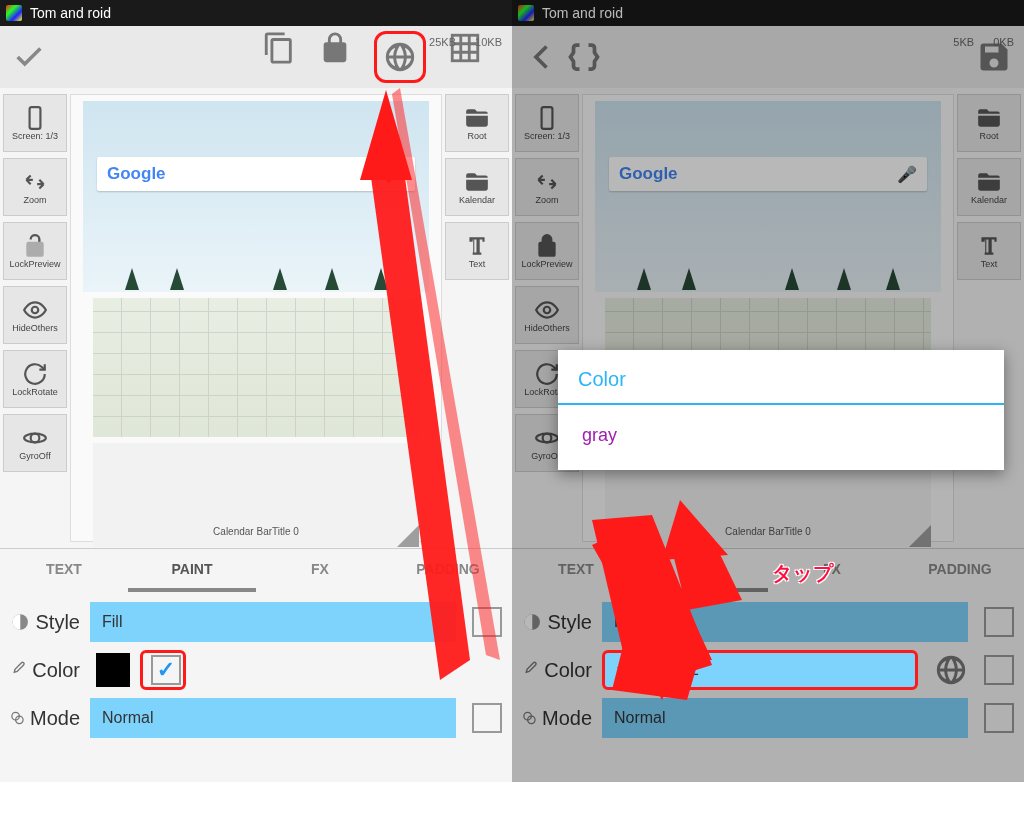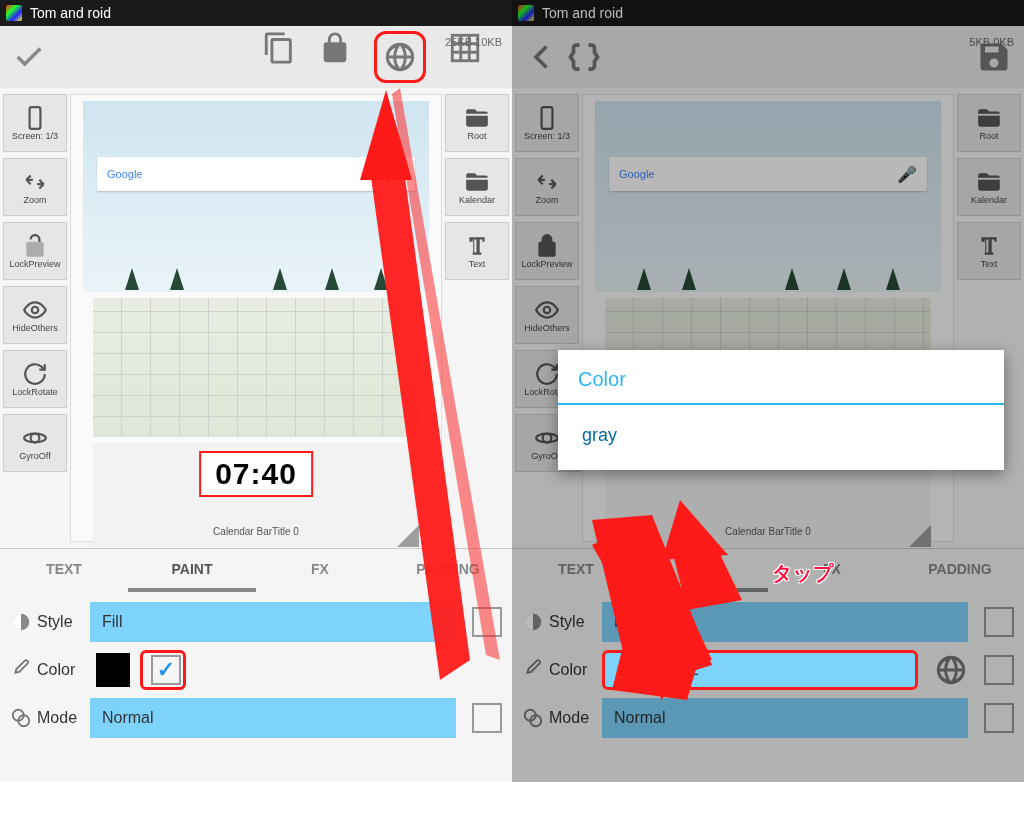--- a/index.html
+++ b/index.html
@@ -2,70 +2,70 @@
 <html><head>
 <meta charset="utf-8">
 <style>
   * { box-sizing: border-box; margin: 0; padding: 0; font-family: Arial, sans-serif; }
   body { width: 1024px; height: 827px; background: #fff; display: flex; position: relative; }
   .panel { width: 512px; height: 782px; position: relative; background: #f5f5f5; overflow: hidden; }
   .panel.dim::after { content:""; position:absolute; inset:0; background: rgba(0,0,0,0.28); pointer-events:none; }
   .titlebar { height: 26px; background: #1a1a1a; color: #fff; display: flex; align-items:center; padding: 0 6px; font-size: 14px; }
   .titlebar .app-icon { width: 16px; height: 16px; margin-right: 8px; background: linear-gradient(135deg,#f22,#2f2,#22f,#ff2); border-radius:2px;}
   .stats { position:absolute; top: 36px; right: 10px; color:#666; font-size:11px; }
-  .stats span { margin-left: 0; }
+  .stats span { margin-left: 16px; }
   .toolbar { height: 62px; background: #e9e9e9; display:flex; align-items:center; padding: 0 12px; }
   .tool .check { width:34px; height:34px; color:#888; }
   .tool-group { display:flex; gap:22px; margin-left:auto; margin-right:18px;}
   .tool-icon { width:34px; height:34px; display:flex; align-items:center; justify-content:center; color:#777; cursor:pointer;}
   .globe-hl { border:3px solid #ff1a1a; border-radius:12px; padding:6px;}
   .workspace { position:relative; display:flex; height: 460px; }
   .sidebar { width: 70px; padding: 6px 3px; display:flex; flex-direction:column; gap:6px; }
   .sb-item { background:#e6e6e6; border:1px solid #ccc; height:58px; display:flex; flex-direction:column; align-items:center; justify-content:center; font-size:9px; color:#444; cursor:pointer; text-align:center;}
   .sb-item svg,.sb-item .ic{height:26px;}
   .sidebar.right { width:70px; margin-left:auto; }
   .canvas { flex:1; margin: 6px 0; background:#fafafa; border:1px solid #ddd; position:relative; }
   .phone { position:absolute; left:12px; right:12px; top:6px; bottom:6px; }
   .wall { height:44%; background: linear-gradient(#cfe5f0,#eaf4f9); position:relative; overflow:hidden;}
   .wall .tree{position:absolute; bottom:2px; width:0;height:0;border-left:7px solid transparent;border-right:7px solid transparent;border-bottom:22px solid #274a36;}
   .gbar { position:absolute; left:14px; right:14px; top:56px; height:34px; background:#fff; border-radius:2px; display:flex; align-items:center; padding:0 10px; box-shadow:0 1px 2px rgba(0,0,0,.2);}
-  .gbar .g { color:#4285f4; font-weight:normal; font-size:11px;text-align:center;}
+  .gbar .g { color:#4285f4; font-weight:bold; font-size:17px;text-align:center;}
   .gbar .mic{margin-left:auto;color:#888;}
   .mapbox { height:32%; margin: 6px 10px; background: linear-gradient(0deg,#dfe7d8,#e8eee2); position:relative; }
   .mapbox::after{content:"";position:absolute;inset:0;background:
     repeating-linear-gradient(90deg,transparent 0 28px,#c8c8c8 28px 29px),
     repeating-linear-gradient(0deg,transparent 0 20px,#c8c8c8 20px 21px);
     opacity:.7;}
   .cardarea { height: 24%; margin: 0 10px; background:#f2f2f2; position:relative;}
   .clock { position:absolute; left:50%; top:8px; transform:translateX(-50%); background:#fff; border:2px solid #ff1a1a; font-size:30px; font-weight:bold; padding:4px 14px; letter-spacing:1px;}
   .caltxt { position:absolute; bottom:10px; left:0; right:0; text-align:center; font-size:10px; color:#555;}
   .corner { position:absolute; right:0; bottom:0; width:0;height:0; border-left:22px solid transparent; border-bottom:22px solid #9e9e9e;}
   .tabs { display:flex; height:40px; border-top:1px solid #ccc;}
   .tab { flex:1; display:flex; align-items:center; justify-content:center; font-size:14px; font-weight:bold; color:#888; cursor:pointer;}
   .tab.active { color:#555;}
   .tab-underline{height:4px;display:flex;}
   .tab-underline .seg{flex:1;}
   .tab-underline .seg.on{background:#888;}
   .rows { padding: 6px 10px 0 10px; }
   .row { display:flex; align-items:center; height:48px; gap:10px;}
-  .row .lab { width:70px; font-size:16px; color:#333; display:flex; align-items:center; gap:5px;}
+  .row .lab { width:70px; font-size:20px; color:#333; display:flex; align-items:center; gap:5px;}
   .row .lab svg{width:22px;height:22px;color:#777;}
   .row .value { flex:1; height:40px; background:#7dd3fc; display:flex; align-items:center; padding:0 12px; font-size:16px; color:#333;}
   .swatch { width:34px; height:34px; background:#000; margin-left:6px;}
   .chk { width:30px; height:30px; border:2px solid #999; margin-left:6px; display:flex; align-items:center; justify-content:center;}
   .chk.on::after{content:"✓"; color:#2196f3; font-size:22px; font-weight:bold;}
   .chk-hl{border:3px solid #ff1a1a; border-radius:6px; padding:2px;}
   .redbox{border:3px solid #ff1a1a; border-radius:6px;}
   
   .arrow { position:absolute; pointer-events:none; }
   .arrow svg { overflow:visible;}
   .dialog { position:absolute; left:46px; right:20px; top:350px; background:#fff; box-shadow: 0 4px 14px rgba(0,0,0,.4); z-index:10; padding: 18px 20px 0 20px;}
   .dialog .title { color:#29b6f6; font-size:20px; font-weight:500; margin-bottom:12px;}
   .dialog .underline { height:2px; background:#29b6f6; margin: 0 -20px;}
-  .dialog .input { font-size:18px; padding: 20px 4px 24px 4px; color:#0369a1;}
+  .dialog .input { font-size:18px; padding: 20px 4px 24px 4px; color:#a21caf;}
   .tap-label { position:absolute; color:#ff1040; font-weight:bold; font-size:20px; text-shadow: -1px -1px 0 #fff,1px -1px 0 #fff,-1px 1px 0 #fff,1px 1px 0 #fff; z-index:20;margin-left:28px;}
   .toolbar2 { height:62px; background:#e9e9e9; display:flex; align-items:center; padding:0 12px; }
   .tb2-ic{width:36px;height:36px;color:#777;}
   .globe-icon-row { width:34px;height:34px; display:flex; align-items:center; justify-content:center; color:#777; margin-left:6px;}
 </style>
 </head>
 <body>
 
 <div class="panel">
   <div class="titlebar">
@@ -161,21 +161,20 @@
           <div class="tree" style="left:55%"></div>
             <div class="tree" style="left:70%"></div>
           <div class="tree" style="left:84%"></div>
           <div class="gbar">
               <span class="g">Google</span>
               <span class="mic">🎤</span>
             </div>
         </div>
         <div class="mapbox"></div>
         <div class="cardarea">
-          <div class="clock">07:40</div>
           <div class="caltxt">Calendar BarTitle 0</div>
           <div class="corner"></div>
         </div>
       </div>
     </div>
 
     <div class="sidebar right">
       <div class="sb-item">
           <svg viewBox="0 0 24 24" fill="#555">
             <path d="M20 6h-8l-2-2H4a2 2 0 00-2 2v2h20V8a2 2 0 00-2-2zM2 10v8a2 2 0 002 2h16a2 2 0 002-2v-8H2z"></path>

